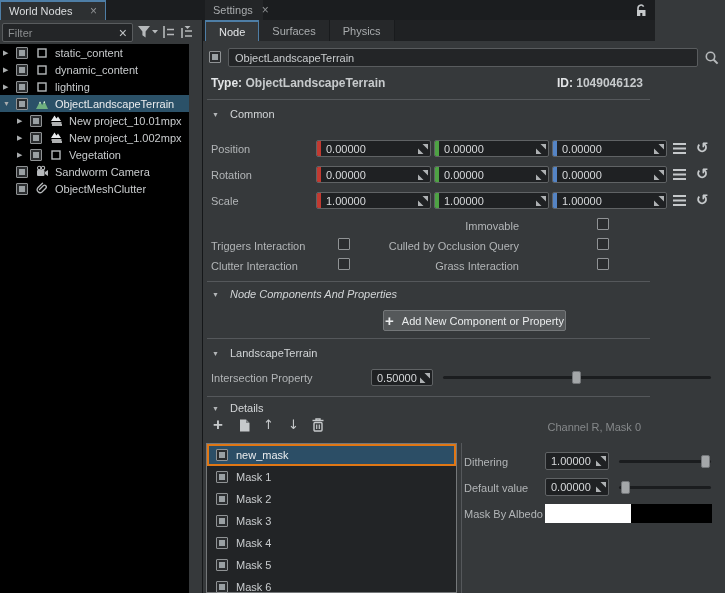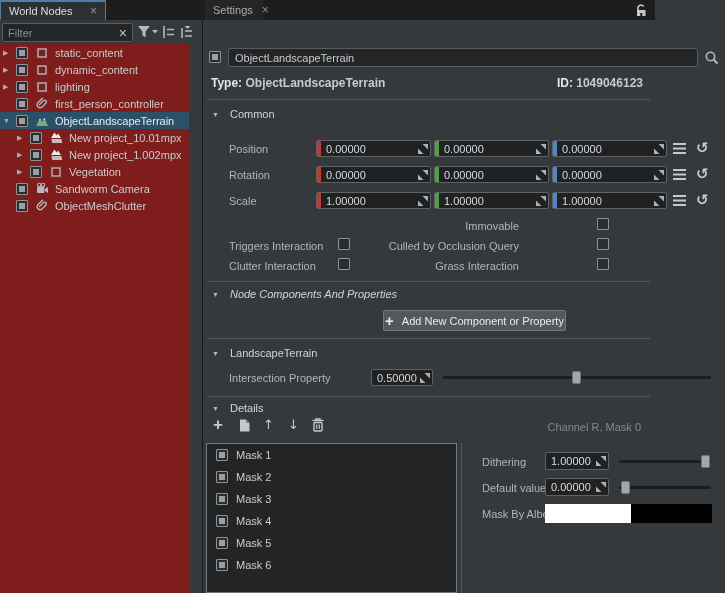--- a/index.html
+++ b/index.html
@@ -18,21 +18,21 @@
   
   .left-panel { position:absolute; top:20px; left:0; width:201px; bottom:0; background:#36393b; }
   .filter-box { position:absolute; left:2px; top:3px; width:131px; height:19px; background:#232527;
                 border:1px solid #595c5e; border-radius:2px; display:flex; align-items:center; padding:0 5px; }
   .filter-box input { flex:1; min-width:0; background:transparent; border:none; outline:none;
                       color:#c9ccce; font-size:11px; font-family:inherit; }
   .filter-box input::placeholder { color:#8a8d8f; }
   .filter-clear { color:#c2c5c7; font-size:14px; line-height:12px; margin-left:3px; }
   .lp-icon { position:absolute; top:5px; }
 
-  .tree { position:absolute; top:24px; left:0; width:189px; bottom:0; background:#7f1d1d; }
+  .tree { position:absolute; top:24px; left:0; width:189px; bottom:0; background:#000000; }
   .trow { height:17px; display:flex; align-items:center; font-size:11px; color:#c9ccce; padding-left:3px; }
   .trow.d1 { padding-left:17px; }
   .trow.sel { background:#2b5168; color:#eaecee; }
   .arrow-slot { width:13px; text-align:left; font-size:7px; color:#a9acae; flex:none; }
   .trow .cb { flex:none; margin-right:6px; }
   .ticon { width:16px; height:14px; flex:none; margin-right:5px; display:flex; align-items:center; justify-content:center; }
   .tlabel { white-space:nowrap; overflow:hidden; }
 
   
   .cb { position:relative; width:12px; height:12px; border:1px solid #90939
@@ -41,21 +41,21 @@
 
   
   .right-panel { position:absolute; top:20px; left:202px; right:0; bottom:0; background:#36393b;
                  border-left:1px solid #151719; }
   .subtabs { position:absolute; top:0; left:0; right:0; height:21px; background:#1f2123; display:flex; padding-left:2px; }
   .subtab { height:21px; padding:0 13px; display:flex; align-items:center; font-size:11px; color:#a9acae;
             background:#26282a; border-right:1px solid #191b1d; }
   .subtab.active { background:#36393b; color:#e4e6e8; border-top:2px solid #4e7ea6;
                    border-left:1px solid #4e7ea6; border-right:1px solid #4e7ea6; }
 
-  .plabel { position:absolute; font-size:11px; color:#b2b5b7; white-space:nowrap;margin-left:18px; }
+  .plabel { position:absolute; font-size:11px; color:#b2b5b7; white-space:nowrap; }
   .rlabel { text-align:right; }
   .hdiv { position:absolute; left:4px; right:5px; height:1px; background:#55585b; }
   .vdiv { position:absolute; width:1px; background:#55585b; }
   .section-h { position:absolute; left:9px; display:flex; align-items:center; gap:11px;
                font-size:11px; color:#d2d5d7; }
   .tri { font-size:7px; color:#b2b5b7; }
 
   .name-input { position:absolute; left:25px; top:28px; width:470px; height:19px; background:#232527;
                 border:1px solid #595c5e; border-radius:2px; color:#c9ccce; font-size:11px;
                 font-family:inherit; padding:0 6px; outline:none; }
@@ -176,30 +176,20 @@
         <span class="arrow-slot">▶</span>
         <span class="cb partial"></span>
         <span class="ticon">
           <svg width="12" height="12" viewBox="0 0 12 12">
               <rect x="2" y="2" width="8" height="8" fill="none" stroke="#b6b9bb" stroke-width="1.4"></rect>
             </svg>
         </span>
         <span class="tlabel">lighting</span>
       </div>
 
-      <div class="trow">
-        <span class="arrow-slot"></span>
-        <span class="cb partial"></span>
-        <span class="ticon">
-          <svg width="13" height="13" viewBox="0 0 13 13">
-              <path d="M3.5 7.5 L7.5 3.5 a1.8 1.8 0 0 1 2.5 2.5 L6 10 a3 3 0 0 1-4.2-4.2 L6.5 1.2" fill="none" stroke="#b6b9bb" stroke-width="1.3" stroke-linecap="round"></path>
-            </svg>
-        </span>
-        <span class="tlabel">first_person_controller</span>
-      </div>
 
       <div class="trow sel">
         <span class="arrow-slot">▼</span>
         <span class="cb partial"></span>
         <span class="ticon">
           <svg width="14" height="12" viewBox="0 0 14 12">
             <path d="M1 11 L5 3.5 L7.2 7 L9.3 3 L13 11 Z" fill="#6fb07f"></path>
             <path d="M4.1 5.2 L5 3.5 L5.9 5.2 Z" fill="#ffffff"></path>
             <path d="M8.4 4.7 L9.3 3 L10.2 4.7 Z" fill="#ffffff"></path>
           </svg>
@@ -265,20 +255,31 @@
             </svg>
         </span>
         <span class="tlabel">ObjectMeshClutter</span>
       </div>
 
     </div>
   </div>
 
   <div class="right-panel">
 
+    <div class="subtabs">
+      <div class="subtab active">
+        <span>Node</span>
+      </div>
+      <div class="subtab">
+        <span>Surfaces</span>
+      </div>
+      <div class="subtab">
+        <span>Physics</span>
+      </div>
+    </div>
 
     <span class="cb partial" style="position:absolute;left:6px;top:31px;"></span>
     <input class="name-input" value="ObjectLandscapeTerrain" style="">
     <span style="position:absolute;left:501px;top:30px;">
       <svg width="16" height="16" viewBox="0 0 16 16">
         <circle cx="6.5" cy="6.5" r="4.2" fill="none" stroke="#b6b9bb" stroke-width="1.6"></circle>
         <path d="M9.7 9.7 L13.6 13.6" stroke="#b6b9bb" stroke-width="2"></path>
       </svg>
     </span>
 
@@ -468,20 +469,24 @@
       <svg width="14" height="16" viewBox="0 0 14 16">
         <path d="M1.5 3.5 H12.5" stroke="#c6c9cb" stroke-width="1.4"></path>
         <path d="M5 3.5 V2 h4 v1.5" fill="none" stroke="#c6c9cb" stroke-width="1.4"></path>
         <rect x="3" y="5.5" width="8" height="8.5" rx="1" fill="none" stroke="#c6c9cb" stroke-width="1.4"></rect>
         <path d="M5.7 7.5 v4.5 M8.3 7.5 v4.5" stroke="#c6c9cb" stroke-width="1.2"></path>
       </svg>
     </span>
     <span class="channel-info">Channel R, Mask 0</span>
 
     <div class="mask-list">
+      <div class="mitem sel">
+        <span class="cb partial"></span>
+        <span>new_mask</span>
+      </div>
       <div class="mitem">
         <span class="cb partial"></span>
         <span>Mask 1</span>
       </div>
       <div class="mitem">
         <span class="cb partial"></span>
         <span>Mask 2</span>
       </div>
       <div class="mitem">
         <span class="cb partial"></span>

